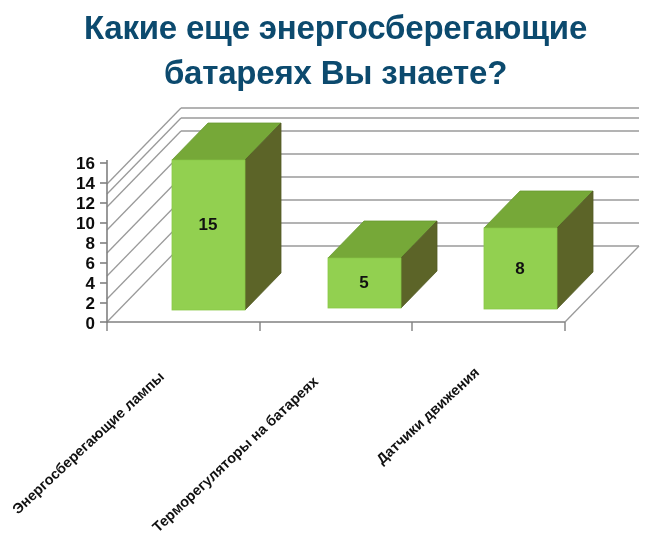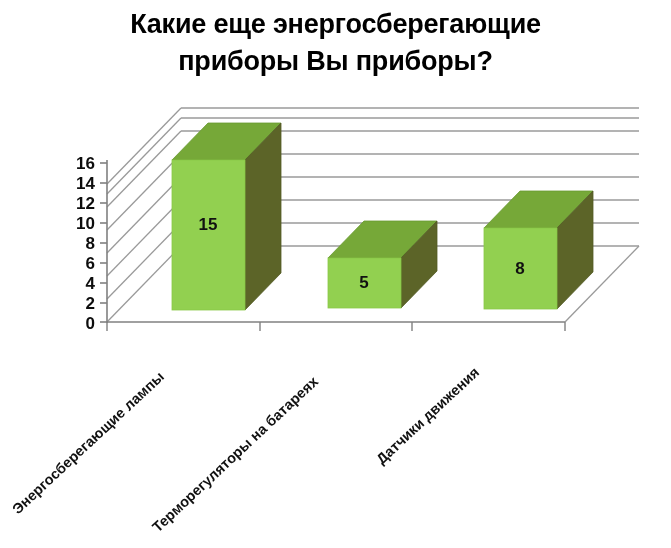--- a/index.html
+++ b/index.html
@@ -14,24 +14,24 @@
     background: #ffffff;
     overflow: hidden;
     font-family: "Liberation Sans", sans-serif;
   }
   .chart-title {
     position: absolute;
     left: 0;
     top: 6px;
     width: 671px;
     text-align: center;
-    font-size: 27px;
+    font-size: 33px;
     font-weight: bold;
     line-height: 1.36;
-    color: #000000;
+    color: #0c4a6e;
     letter-spacing: -0.2px;
   }
   svg.plot {
     position: absolute;
     left: 0;
     top: 0;
     width: 671px;
     height: 548px;
   }
   .tick-label {
@@ -53,21 +53,21 @@
     fill: #111111;
   }
 </style>
 </head>
 <body>
 
 <div id="root">
 
   <div class="chart-title">
     <div>Какие еще энергосберегающие</div>
-    <div>приборы Вы приборы?</div>
+    <div>батареях Вы знаете?</div>
   </div>
 
   <svg class="plot" viewBox="0 0 671 548">
     <defs>
       
     </defs>
 
     <g>
       <line x1="181" y1="246" x2="639" y2="246" stroke="#9a9a9a" stroke-width="1.3"></line>
       <line x1="181" y1="223" x2="639" y2="223" stroke="#9a9a9a" stroke-width="1.3"></line>

